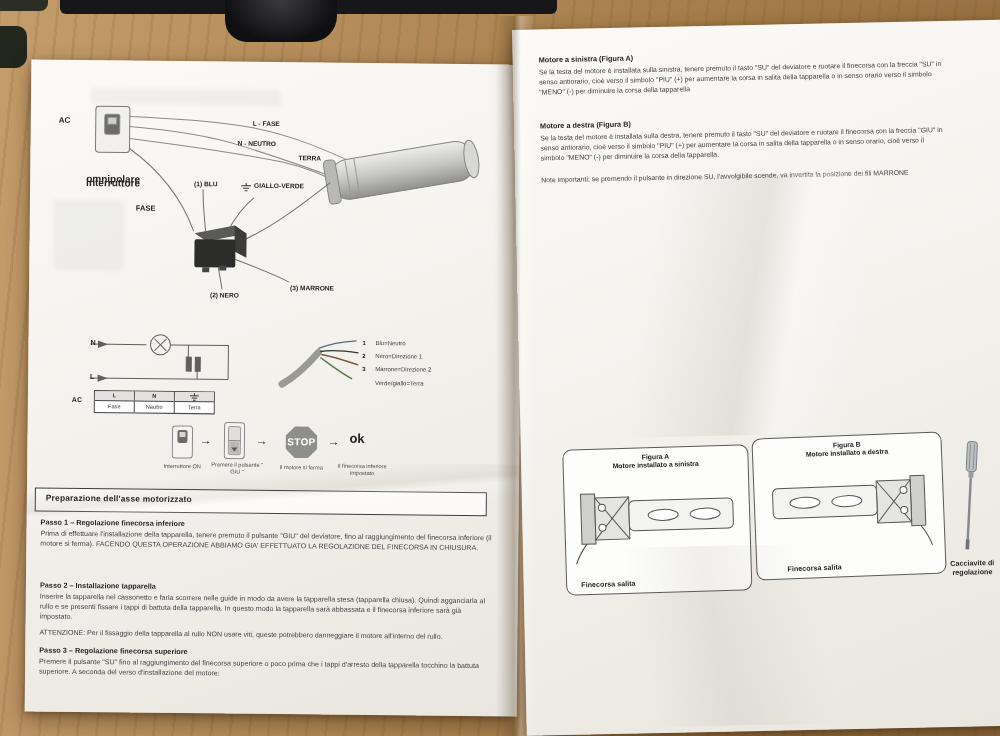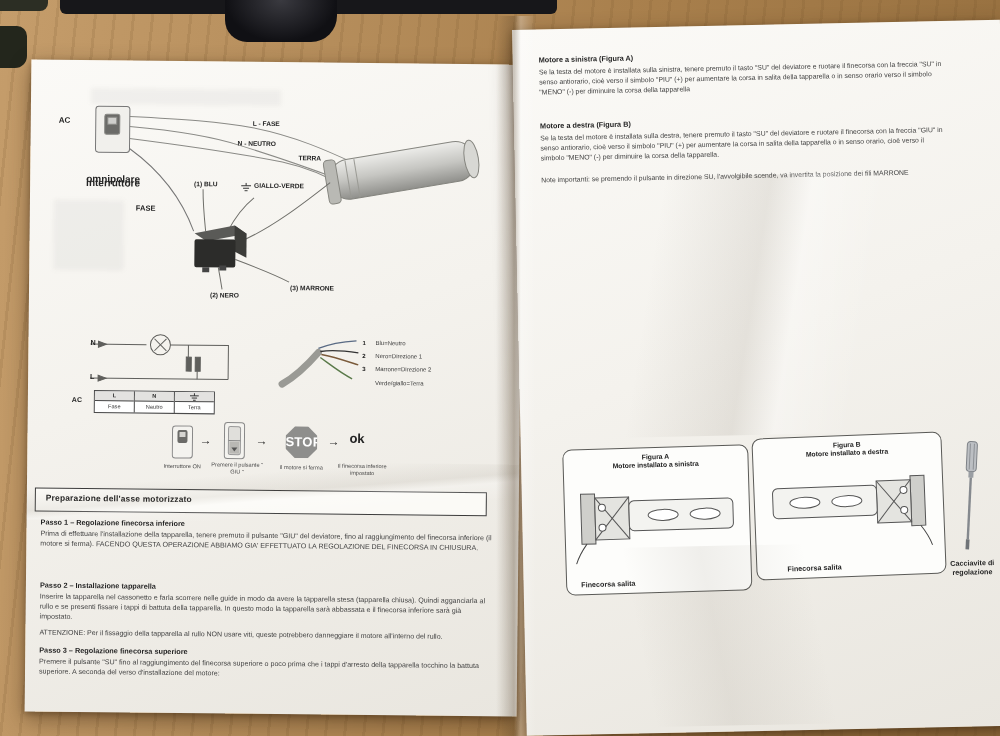--- a/index.html
+++ b/index.html
@@ -28,21 +28,21 @@
   .actable{position:absolute;left:66px;top:330px;display:flex;border:1px solid #4a4a4a;background:#fff;}
   .accol{width:39px;border-left:1px solid #4a4a4a;}
   .accol:first-child{border-left:none;}
   .achead{height:9px;background:#dedddad9;border-bottom:1px solid #4a4a4a;text-align:center;
     font-size:5.6px;font-weight:bold;color:#222;line-height:9px;}
   .acbody{height:11px;text-align:center;font-size:5.6px;color:#333;line-height:11px;}
   .lrow{position:absolute;display:flex;gap:6px;font-size:6px;color:#3c3c3c;white-space:nowrap;}
   .lrow .num{font-weight:bold;color:#222;width:7px;}
   .stop{position:absolute;left:258px;top:364px;width:32px;height:32px;background:#8e8e8c;
     clip-path:polygon(30% 0,70% 0,100% 30%,100% 70%,70% 100%,30% 100%,0 70%,0 30%);
-    color:#fff;font-weight:bold;font-size:13px;text-align:center;line-height:32px;letter-spacing:.3px;}
+    color:#fff;font-weight:bold;font-size:10px;text-align:center;line-height:32px;letter-spacing:.3px;}
   .figbox{position:absolute;border:1px solid #5a5a57;border-radius:9px;background:#fdfdfb;}
   .figtitle{position:absolute;top:5px;left:0;right:0;text-align:center;font-size:6.8px;font-weight:bold;color:#222;}
   .figsub{position:absolute;top:13px;left:0;right:0;text-align:center;font-size:6.8px;font-weight:bold;color:#222;}
   .figcap{position:absolute;bottom:5px;font-size:7.2px;font-weight:bold;color:#1f1f1f;white-space:nowrap;}
 </style>
 </head>
 <body>
 
 <div class="scene">
 

